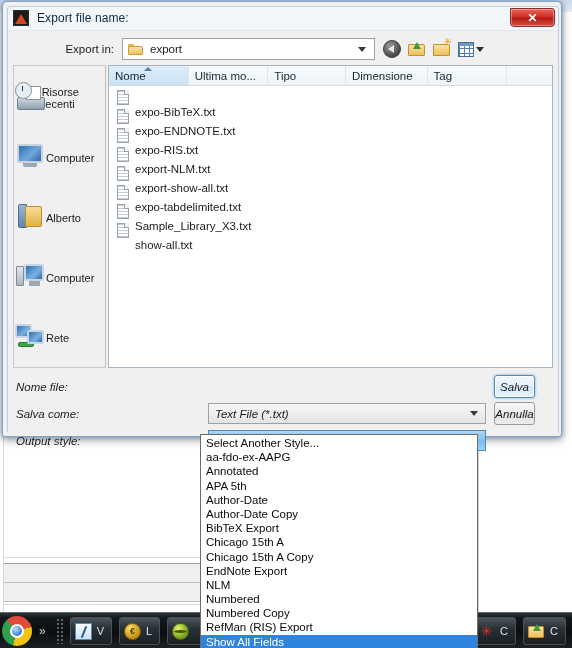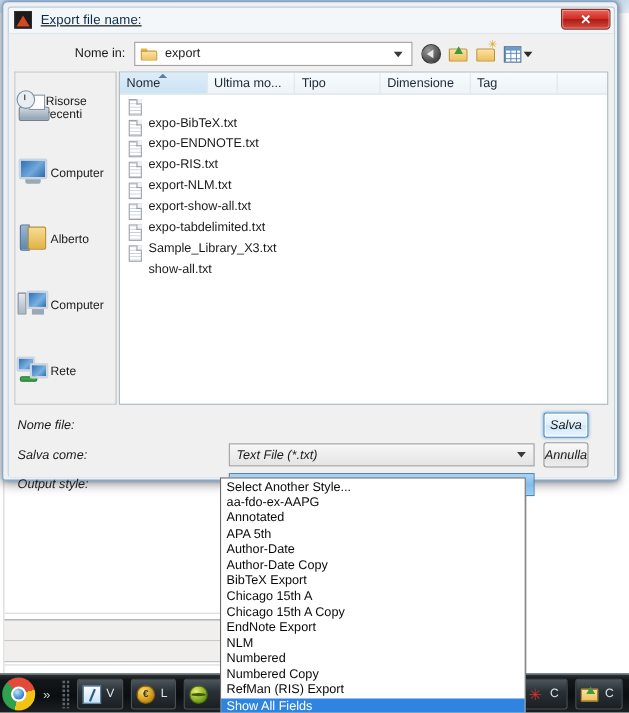--- a/index.html
+++ b/index.html
@@ -89,21 +89,20 @@
     background: linear-gradient(180deg,#f4f7fa 0%, #eef1f4 100%);
     border-radius: 3px;
   }
   .titlebar {
     position: absolute;
     left: 5px; top: 4px;
     width: 550px; height: 24px;
     display: flex;
     align-items: center;
     border-radius: 3px 3px 0 0;
-    text-decoration: underline;
   }
   .title-icon {
     width: 16px; height: 16px;
     margin-left: 5px;
     border: 1px solid #2b2b2b;
     background: #1b1b1b;
     position: relative;
     box-sizing: border-box;
     flex: 0 0 auto;
   }
@@ -759,21 +758,21 @@
 
     <div class="titlebar">
       <div class="title-icon"></div>
       <div class="title-text">Export file name:</div>
       <div class="close-btn">✕</div>
     </div>
 
     <div class="dialog-body">
 
       <div class="savein-row">
-        <div class="savein-label">Nome in:</div>
+        <div class="savein-label">Export in:</div>
         <div class="savein-combo">
           <span class="folder-glyph"></span>
           <span class="savein-text">export</span>
           <span class="combo-arrow"></span>
         </div>
         <div class="toolbtns">
           <div class="tb tb-back"></div>
           <div class="tb tb-up"></div>
           <div class="tb tb-newfolder"></div>
           <div class="tb tb-views">

